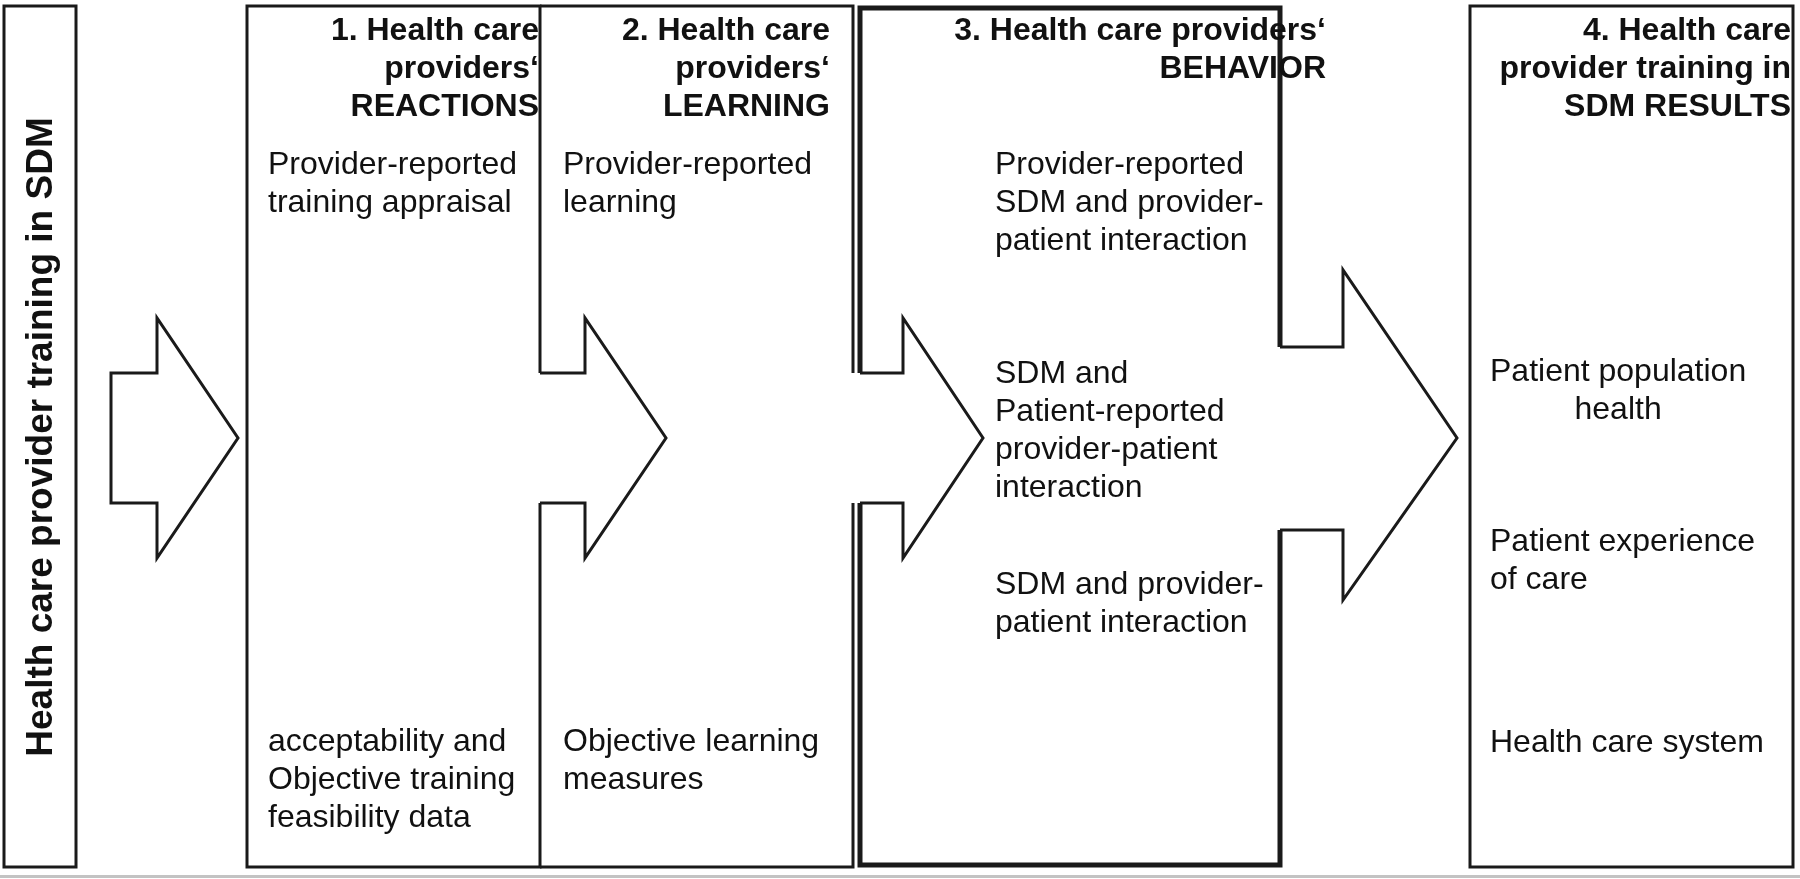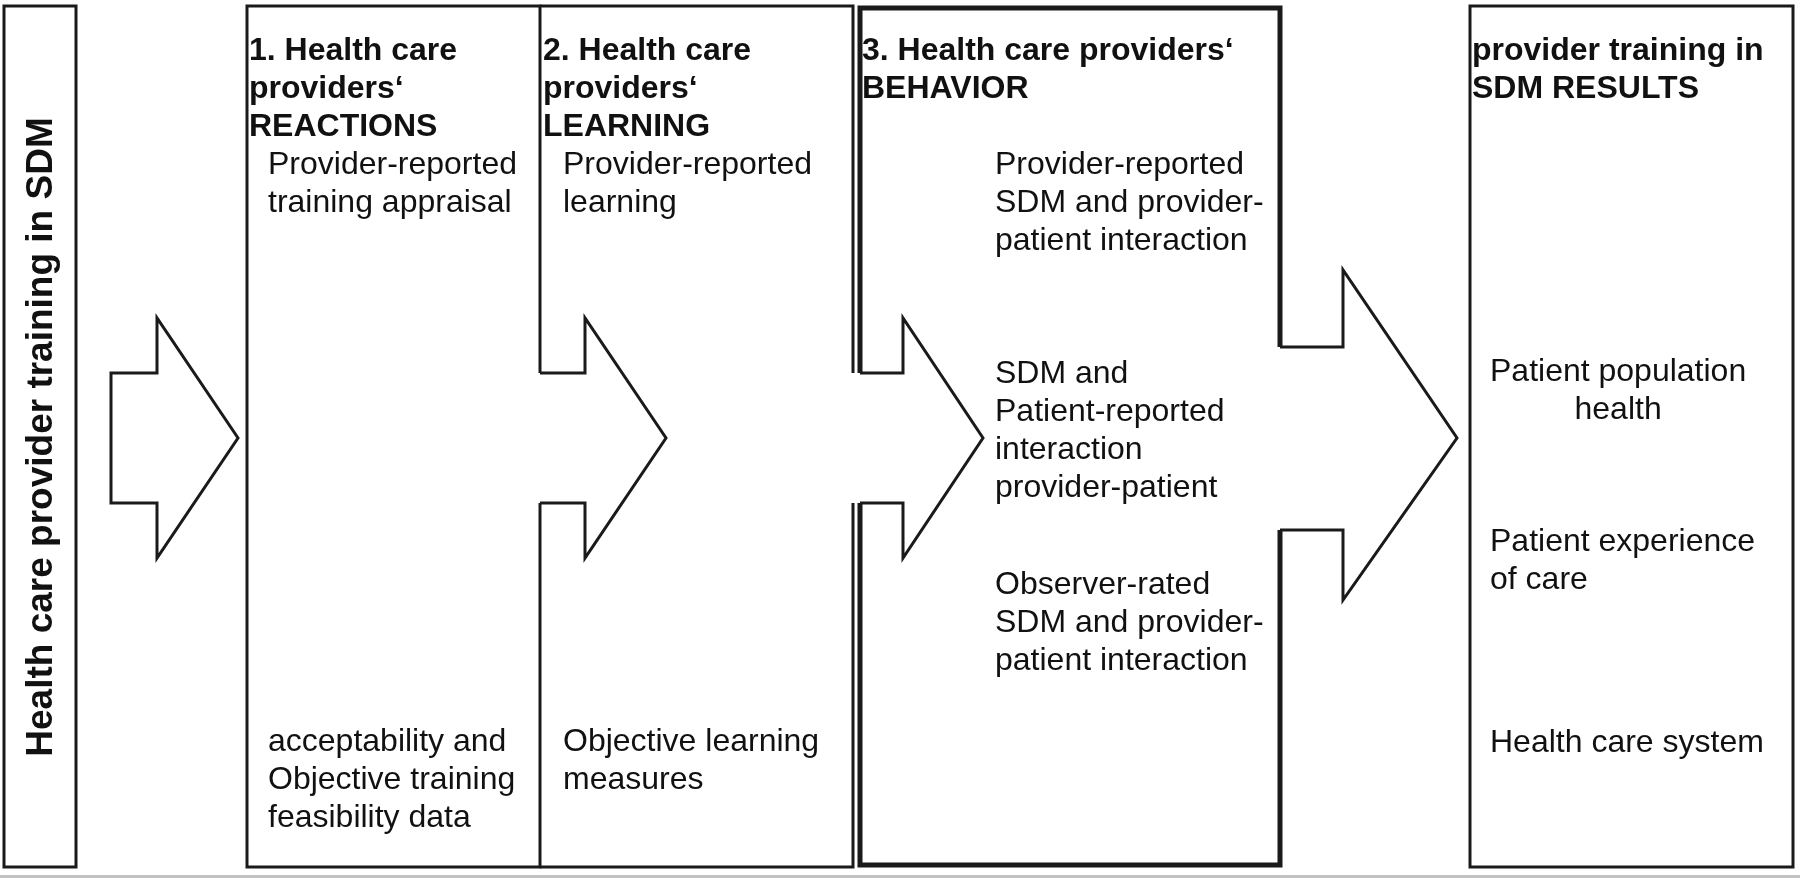--- a/index.html
+++ b/index.html
@@ -25,22 +25,21 @@
   }
   .txt {
     position: absolute;
     font-size: 32px;
     line-height: 38px;
     color: #111111;
     white-space: nowrap;
   }
   .title {
     font-weight: bold;
-    text-align: left;
-    margin-top: 20px;
+    text-align: right;
   }
   .title .line, .body .line {
     white-space: nowrap;
   }
   .vlabel-box {
     position: absolute;
     left: 4px;
     top: 6px;
     width: 72px;
     height: 861px;
@@ -103,21 +102,21 @@
   <div class="txt body" style="left:268px; top:144px;">
     <div class="line">Provider-reported</div>
     <div class="line">training appraisal</div>
   </div>
   <div class="txt body" style="left:268px; top:721px;">
     <div class="line">acceptability and</div>
     <div class="line">Objective training</div>
     <div class="line">feasibility data</div>
   </div>
 
-  <div class="txt title" style="left:543px; top:10px; width:308px;">
+  <div class="txt title" style="left:522px; top:10px; width:308px;">
     <div class="line">2. Health care</div>
     <div class="line">providers‘</div>
     <div class="line">LEARNING</div>
   </div>
   <div class="txt body" style="left:563px; top:144px;">
     <div class="line">Provider-reported</div>
     <div class="line">learning</div>
   </div>
   <div class="txt body" style="left:563px; top:721px;">
     <div class="line">Objective learning</div>
@@ -129,30 +128,30 @@
     <div class="line">BEHAVIOR</div>
   </div>
   <div class="txt body" style="left:995px; top:144px;">
     <div class="line">Provider-reported</div>
     <div class="line">SDM and provider-</div>
     <div class="line">patient interaction</div>
   </div>
   <div class="txt body" style="left:995px; top:353px;">
     <div class="line">SDM and</div>
     <div class="line">Patient-reported</div>
+    <div class="line">provider-patient</div>
     <div class="line">interaction</div>
-    <div class="line">provider-patient</div>
   </div>
   <div class="txt body" style="left:995px; top:564px;">
-    <div class="line">Observer-rated</div>
     <div class="line">SDM and provider-</div>
     <div class="line">patient interaction</div>
   </div>
 
   <div class="txt title" style="left:1472px; top:10px; width:319px;">
+    <div class="line">4. Health care</div>
     <div class="line">provider training in</div>
     <div class="line">SDM RESULTS</div>
   </div>
   <div class="txt body" style="left:1490px; top:351px;text-align:center;">
     <div class="line">Patient population</div>
     <div class="line">health</div>
   </div>
   <div class="txt body" style="left:1490px; top:521px;">
     <div class="line">Patient experience</div>
     <div class="line">of care</div>

